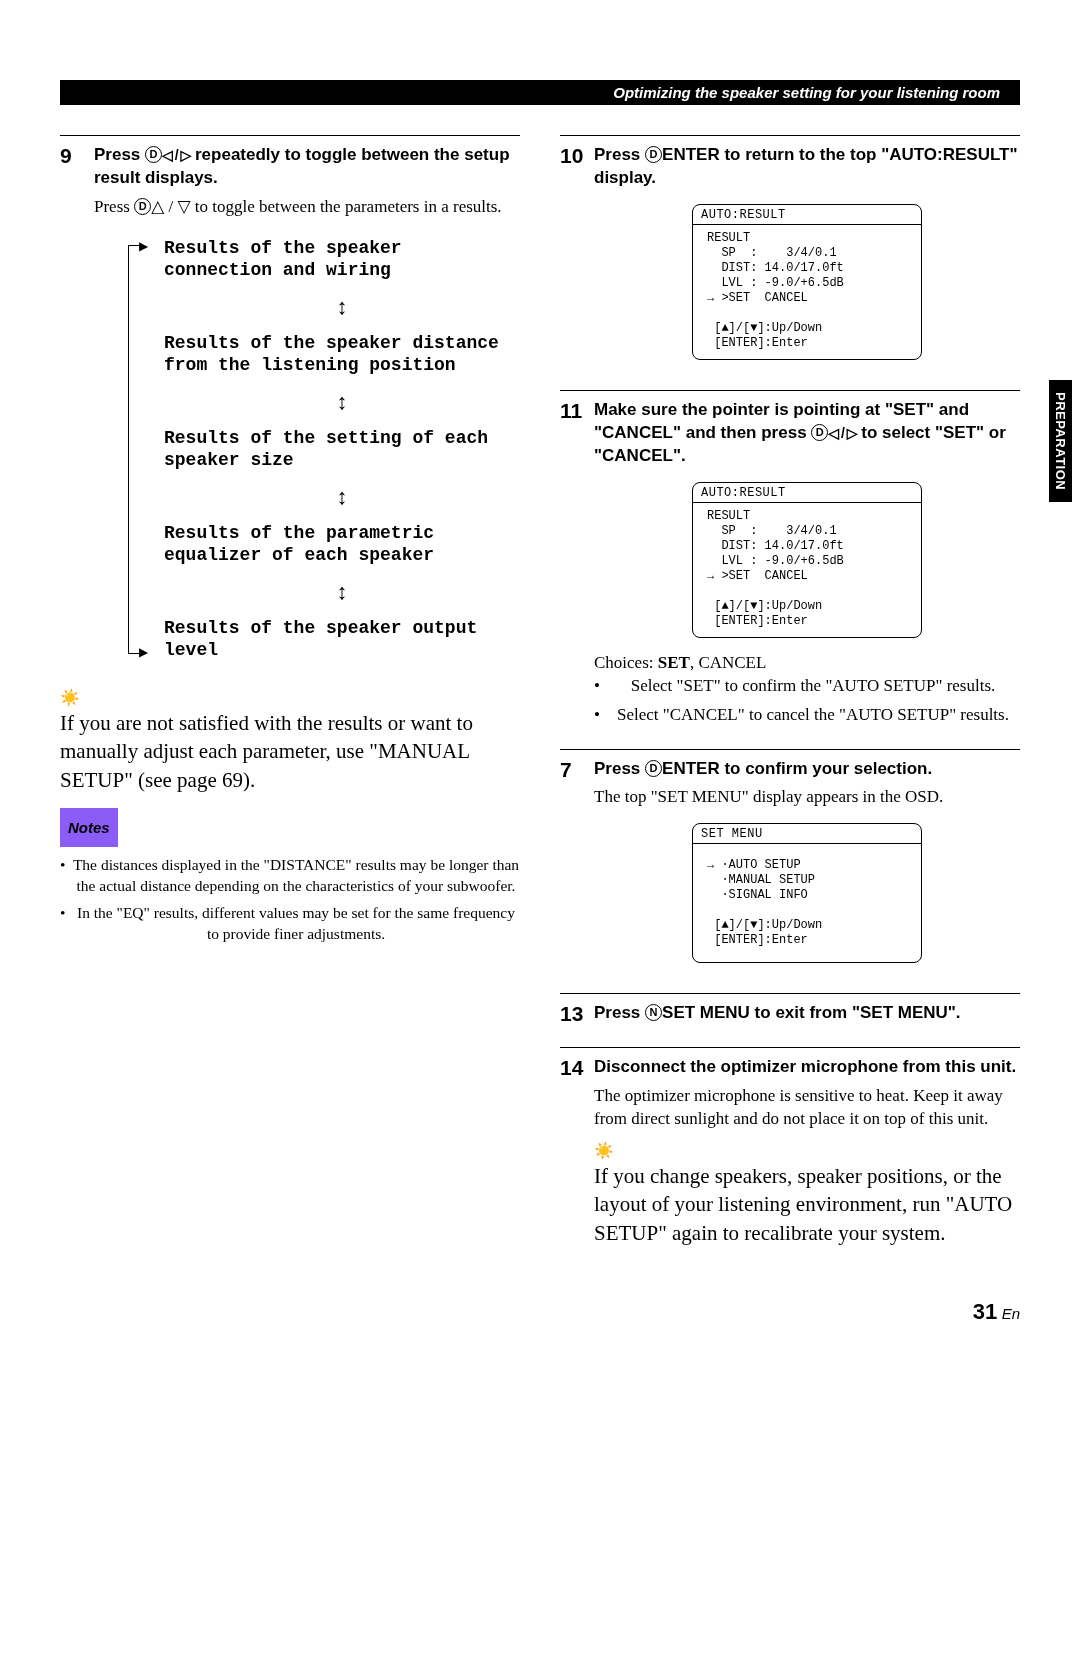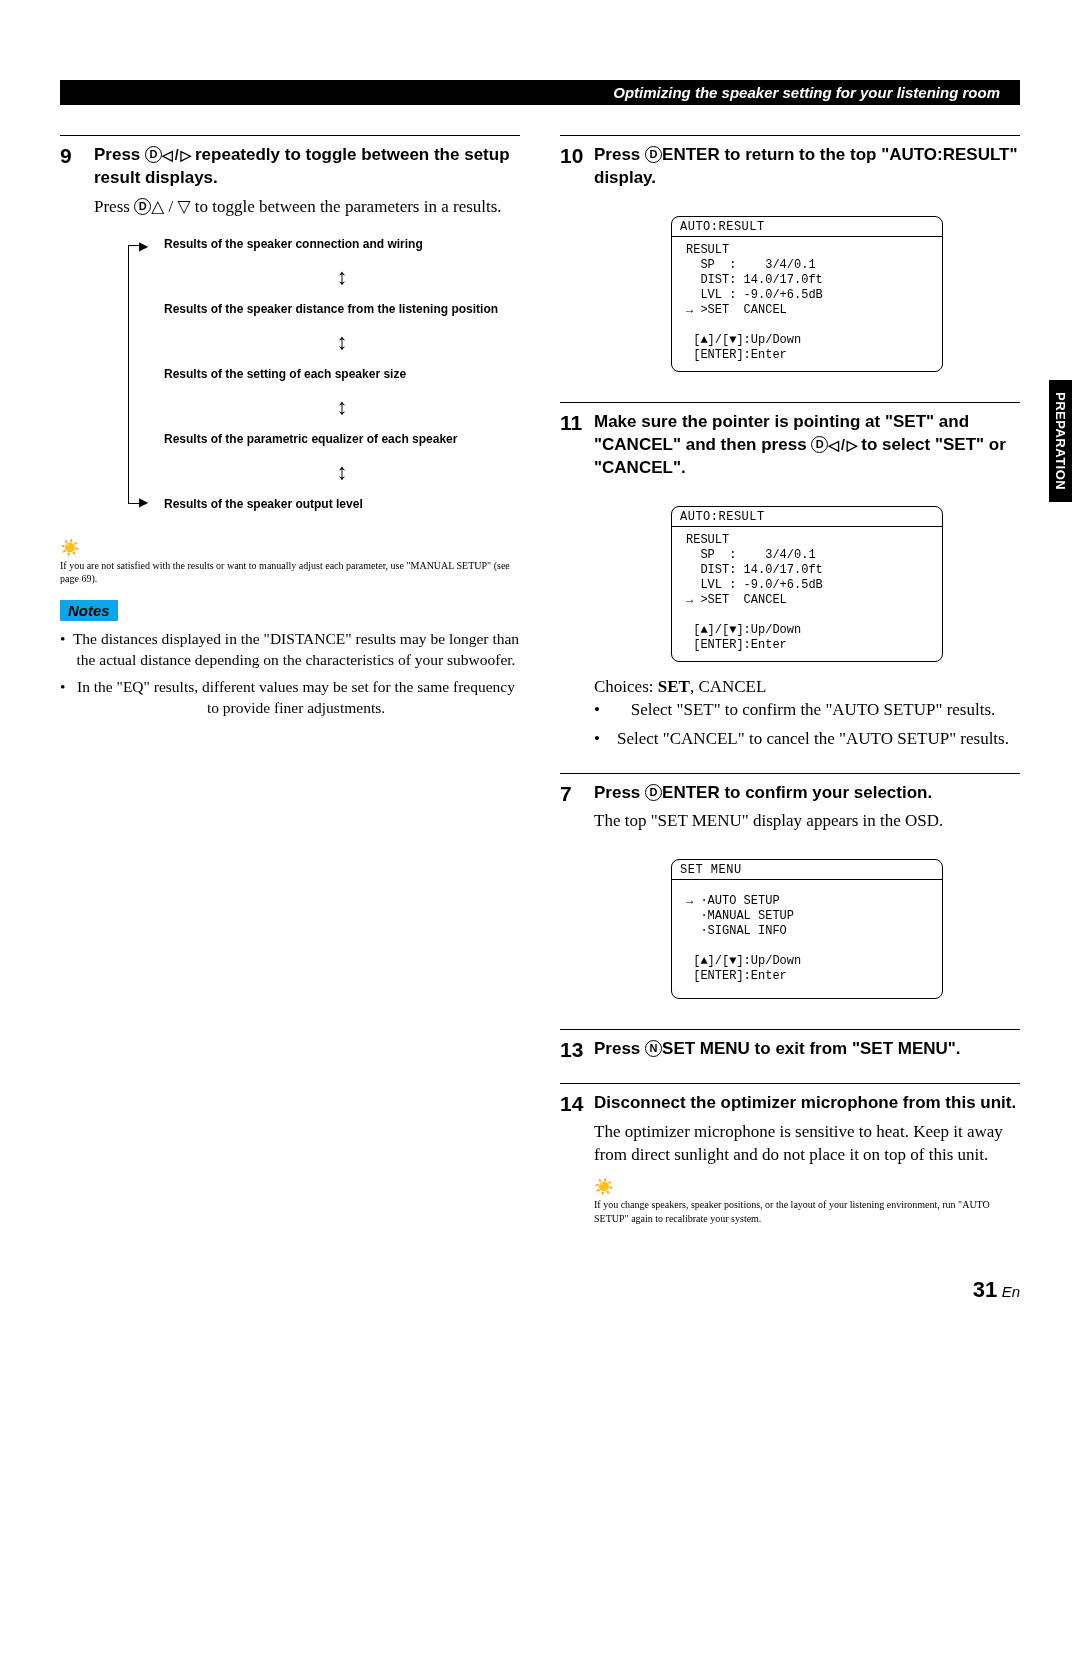--- a/index.html
+++ b/index.html
@@ -9,35 +9,35 @@
   .columns { display: flex; gap: 40px; }
   .col { flex: 1; }
   .step { display: flex; margin-bottom: 16px; }
   .step-num { font-family: Arial, Helvetica, sans-serif; font-weight: bold; font-size: 21px; width: 34px; flex-shrink: 0; }
   .step-body { flex: 1; }
   .step-hr { border: none; border-top: 1.5px solid #000; margin: 0 0 8px 0; }
   .step-title { font-family: Arial, Helvetica, sans-serif; font-weight: bold; font-size: 17px; line-height: 1.35; margin-bottom: 6px; }
   .btn-circle { display: inline-block; border: 1.5px solid #000; border-radius: 50%; width: 17px; height: 17px; text-align: center; line-height: 14px; font-size: 11px; font-family: Arial, sans-serif; font-weight: bold; vertical-align: middle; position: relative; top: -1px; }
   .body-text { font-size: 17px; line-height: 1.35; }
   .diagram { margin: 18px 0 10px 34px; position: relative; padding-left: 26px; }
-  .diagram-label { font-family: Liberation Sans, sans-serif; font-weight: bold; font-size: 12px; line-height: 1.25; margin: 8px 0 8px 10px; }
+  .diagram-label { font-family: Liberation Mono, monospace; font-weight: bold; font-size: 18px; line-height: 1.25; margin: 8px 0 8px 10px; }
   .d-arrow { text-align: center; font-size: 22px; line-height: 1; margin: 14px 0 14px 10px; }
   .d-connector { position: absolute; left: 0; top: 8px; bottom: 8px; border-left: 1.2px solid #000; }
   .d-connector::before { content:""; position:absolute; top:0; left:0; width:14px; border-top:1.2px solid #000; }
   .d-connector::after { content:""; position:absolute; bottom:0; left:0; width:14px; border-top:1.2px solid #000; }
   .d-arrowhead-up { position:absolute; top:-6px; left:10px; font-size:12px; }
   .d-arrowhead-down { position:absolute; bottom:-6px; left:10px; font-size:12px; }
   .tip-icon { font-size: 16px; margin-top: 10px; margin-bottom: 2px; }
-  .small { font-size: 10px; line-height: 1.35; }
-  .notes-label { display:inline-block; background:#0ea5e9; font-family: Arial, Helvetica, sans-serif; font-weight: bold; font-style: italic; font-size: 15px; padding: 2px 8px; margin: 14px 0 8px 0; }
+  .small { font-size: 21px; line-height: 1.35; }
+  .notes-label { display:inline-block; background:#8b5cf6; font-family: Arial, Helvetica, sans-serif; font-weight: bold; font-style: italic; font-size: 15px; padding: 11px 8px; margin: 14px 0 8px 0; }
   ul.bullets { list-style: none; padding-left: 0; }
   ul.bullets li { font-size: 15.5px; line-height: 1.35; padding-left: 12px; position: relative; margin-bottom: 6px; text-align: center; }
   ul.bullets li::before { content: "•"; position: absolute; left: 0; }
   ul.choice li { font-size: 17px; }
-  .osd { border: 1.2px solid #000; border-radius: 8px; width: 272px; margin: 26px auto 14px auto; font-family: "Courier New", monospace; font-size: 12px; line-height: 1.25; padding: 0 0 6px 0; }
+  .osd { border: 1.2px solid #000; border-radius: 8px; width: 230px; margin: 14px auto 14px auto; font-family: "Courier New", monospace; font-size: 12px; line-height: 1.25; padding: 0 0 6px 0; }
   .osd-title { border-bottom: 1.2px solid #000; padding: 3px 8px 1px 8px; letter-spacing: 0.5px; }
   .osd-body { padding: 6px 8px 2px 14px; white-space: pre; }
   .osd-menu .osd-body { padding-top: 14px; padding-bottom: 8px; }
   .side-tab { position: absolute; right: 8px; background: #000; color: #fff; font-family: Arial, Helvetica, sans-serif; font-weight: bold; font-size: 13px; writing-mode: vertical-rl; text-orientation: mixed; padding: 12px 4px; letter-spacing: 0.5px; }
   .tab-prep { top: 380px; }
   .tab-eng { top: 1380px; font-size: 12.5px; }
   .page-num { text-align: right; margin-top: 36px; font-family: Arial, Helvetica, sans-serif; }
   .page-num .pnum { font-weight: bold; font-size: 22px; }
   .page-num .pen { font-style: italic; font-size: 15px; }
   .bold-sans { font-family: Liberation Sans, sans-serif; font-weight: 900; }

